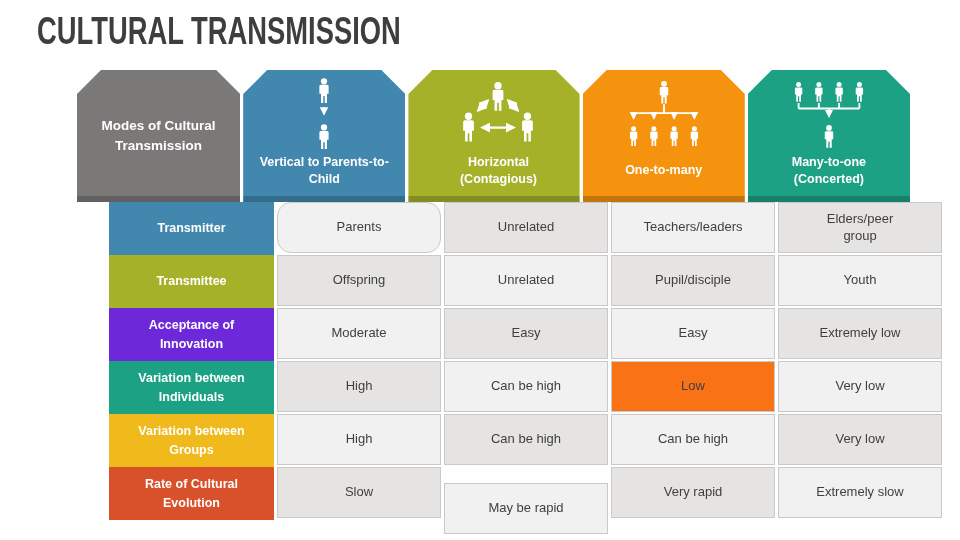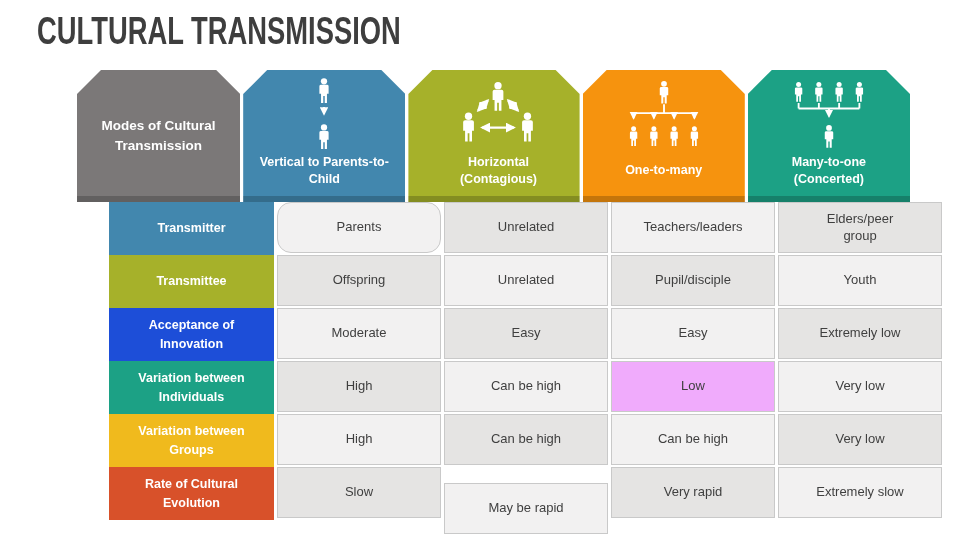--- a/index.html
+++ b/index.html
@@ -224,42 +224,42 @@
       <div class="dc" style="background: rgb(242, 241, 241);">
           <span>Unrelated</span>
         </div>
       <div class="dc" style="background: rgb(229, 228, 227);">
           <span>Pupil/disciple</span>
         </div>
       <div class="dc" style="background: rgb(242, 241, 241);">
           <span>Youth</span>
         </div>
 
-      <div class="rh" style="background: #1d4ed8;">Acceptance of Innovation</div>
+      <div class="rh" style="background: #6d28d9;">Acceptance of Innovation</div>
       <div class="dc" style="background: rgb(242, 241, 241);">
           <span>Moderate</span>
         </div>
       <div class="dc" style="background: rgb(229, 228, 227);">
           <span>Easy</span>
         </div>
       <div class="dc" style="background: rgb(242, 241, 241);">
           <span>Easy</span>
         </div>
       <div class="dc" style="background: rgb(229, 228, 227);">
           <span>Extremely low</span>
         </div>
 
       <div class="rh" style="background: rgb(28, 161, 133);">Variation between Individuals</div>
       <div class="dc" style="background: rgb(229, 228, 227);">
           <span>High</span>
         </div>
       <div class="dc" style="background: rgb(242, 241, 241);">
           <span>Can be high</span>
         </div>
-      <div class="dc" style="background: #f0abfc;">
+      <div class="dc" style="background: #f97316;">
           <span>Low</span>
         </div>
       <div class="dc" style="background: rgb(242, 241, 241);">
           <span>Very low</span>
         </div>
 
       <div class="rh" style="background: rgb(240, 186, 29);">Variation between Groups</div>
       <div class="dc" style="background: rgb(242, 241, 241);">
           <span>High</span>
         </div>

